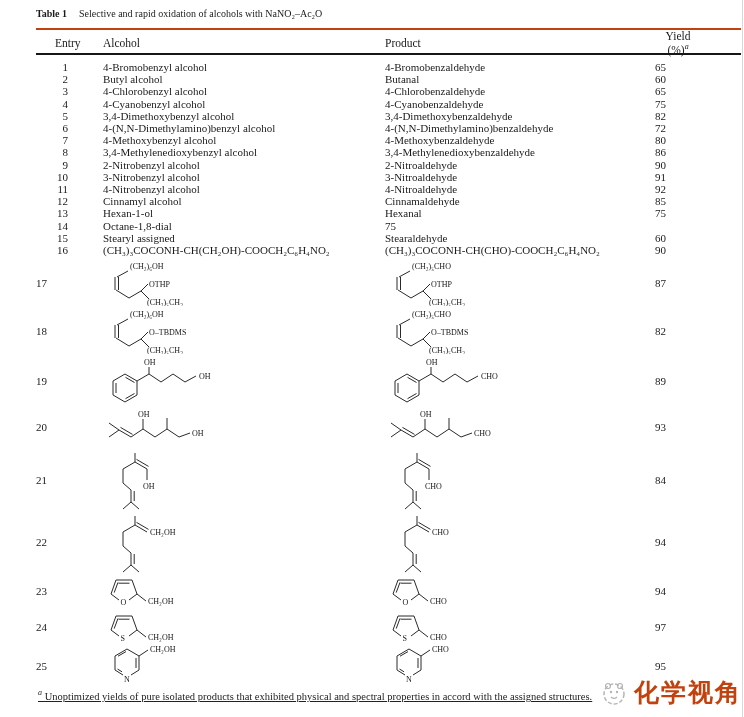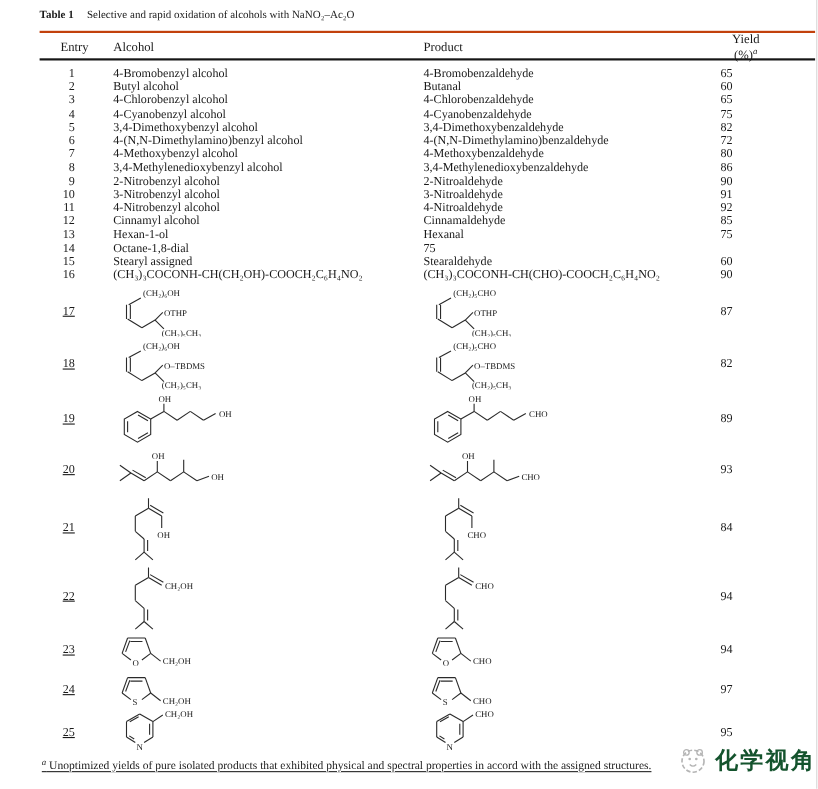--- a/index.html
+++ b/index.html
@@ -22,38 +22,38 @@
   .tbody{padding-top:6px;}
   .trow{
     display:grid;grid-template-columns:32px 35px 282px 270px 1fr;
     font-size:11px;line-height:12.2px;
   }
   .trow .c-entry{text-align:right;}
   .srow{
     display:grid;grid-template-columns:32px 35px 282px 270px 1fr;
     font-size:11px;align-items:center;
   }
-  .srow .c-entry{text-align:right;text-decoration:underline;}
+  .srow .c-entry{text-align:left;}
   .srow .c-alc svg,.srow .c-prod svg{display:block;}
   .h46{height:46px}.h50{height:50px}.h48{height:48px}.h45{height:45px}
   .h62{height:62px}.h36{height:36px}.h35{height:35px}.h42{height:42px}
   .mt4{margin-top:4px}
   svg.struct line,svg.struct polyline,svg.struct polygon{stroke:#2a2a2a;stroke-width:1;fill:none;}
   svg.struct text{font-size:8px;fill:#161616;font-family:"Liberation Serif","DejaVu Serif",serif;}
   .footnote{
     position:absolute;left:38px;top:688px;width:700px;font-size:10.5px;color:#222;text-decoration:underline;
   }
   .footnote sup,.thead sup{font-size:8px;font-style:italic;}
   .watermark{
     position:absolute;top:676px;right:2px;display:flex;align-items:center;gap:5px;
     z-index:5;background:transparent;
   }
   .watermark .wm-text{
     font-family:"Liberation Sans","DejaVu Sans",sans-serif;font-weight:bold;
-    font-size:21px;color:#14532d;letter-spacing:2px;
+    font-size:25px;color:#c2410c;letter-spacing:2px;
     text-shadow:1px 1px 0 #ffffff;
   }
 </style>
 </head>
 <body>
 
 <div class="page-edge"></div>
 
 <div class="title">
   <span class="tlabel">Table 1</span><span>Selective and rapid oxidation of alcohols with NaNO₂–Ac₂O</span>

